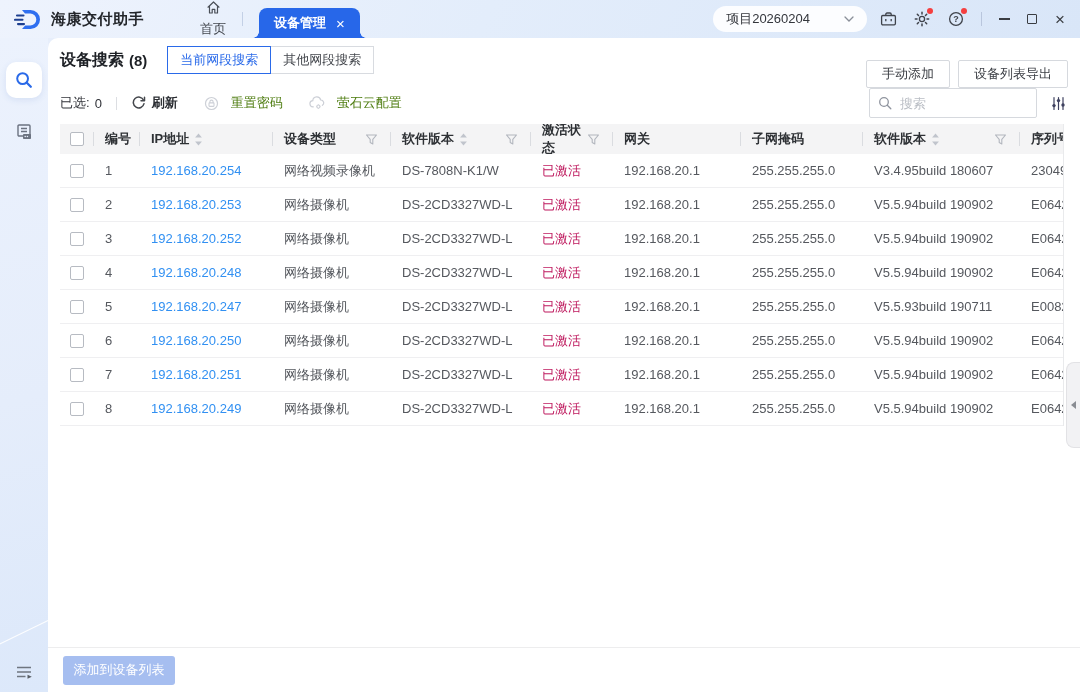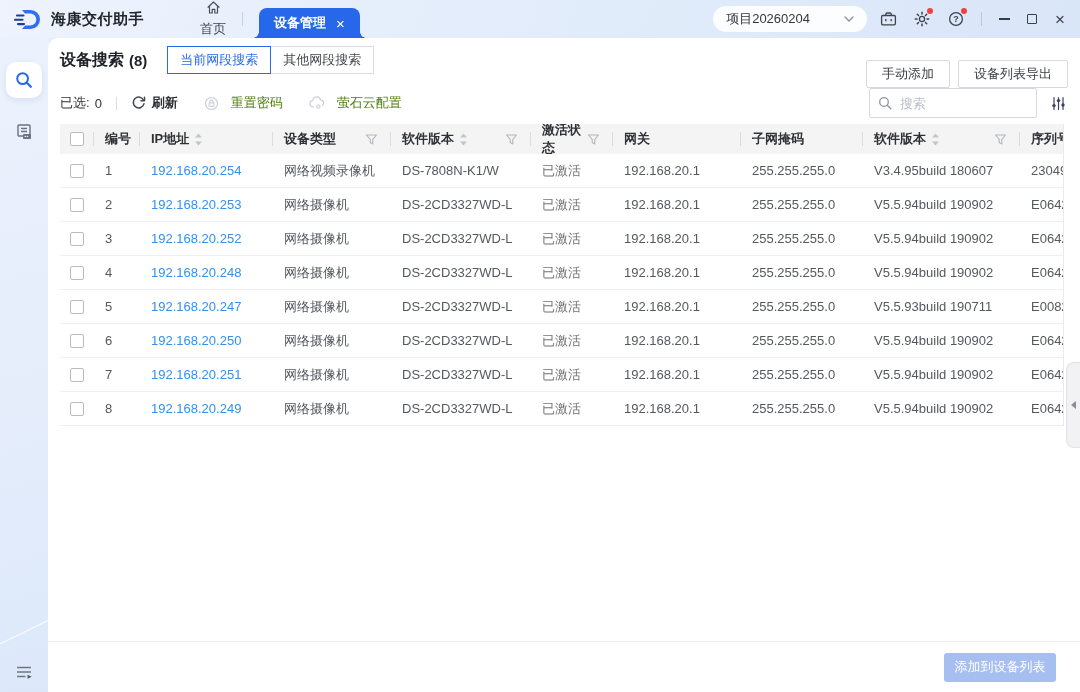--- a/index.html
+++ b/index.html
@@ -89,24 +89,24 @@
   .icon { display:flex; align-items:center; cursor:pointer; }
   .icon.sort { margin-left:5px; }
   .icon.funnel { margin-left:auto; margin-right:12px; }
   .cb { width:14px; height:14px; border:1px solid #b7bbc2; border-radius:2px; background:#fff;
     display:block; cursor:pointer; }
   .tbody .tr { display:flex; height:34px; align-items:center; border-bottom:1px solid #efeff1; }
   .td { display:flex; align-items:center; padding-left:12px; flex:none; overflow:hidden; white-space:nowrap; }
   .td.td-check { padding-left:10px; }
   .td-text { font-size:13px; color:#55585e; }
   .td-text.link { color:#3190f2; cursor:pointer; }
-  .td-text.green { color:#737373;text-align:center; }
+  .td-text.green { color:#be185d;text-align:center; }
 
   
-  .footer { border-top:1px solid #ededee; height:51px; display:flex; align-items:center; padding:0 24px;justify-content:flex-end; }
+  .footer { border-top:1px solid #ededee; height:45px; display:flex; align-items:center; padding:0 15px; }
   .add-btn { width:112px; height:29px; background:#a6bef0; color:#fff; border:none; border-radius:3px;
     font-size:13px; cursor:default; font-family:inherit; }
 
   
   .drawer-handle { position:absolute; right:0; top:362px; width:14px; height:86px; background:#f2f2f4;
     border:1px solid #e2e2e5; border-right:none; border-radius:8px 0 0 8px; display:flex;
     align-items:center; justify-content:center; cursor:pointer; }
   .tri { width:0; height:0; border-top:4px solid transparent; border-bottom:4px solid transparent;
     border-right:5px solid #8a8d93; display:block; }
 </style>

